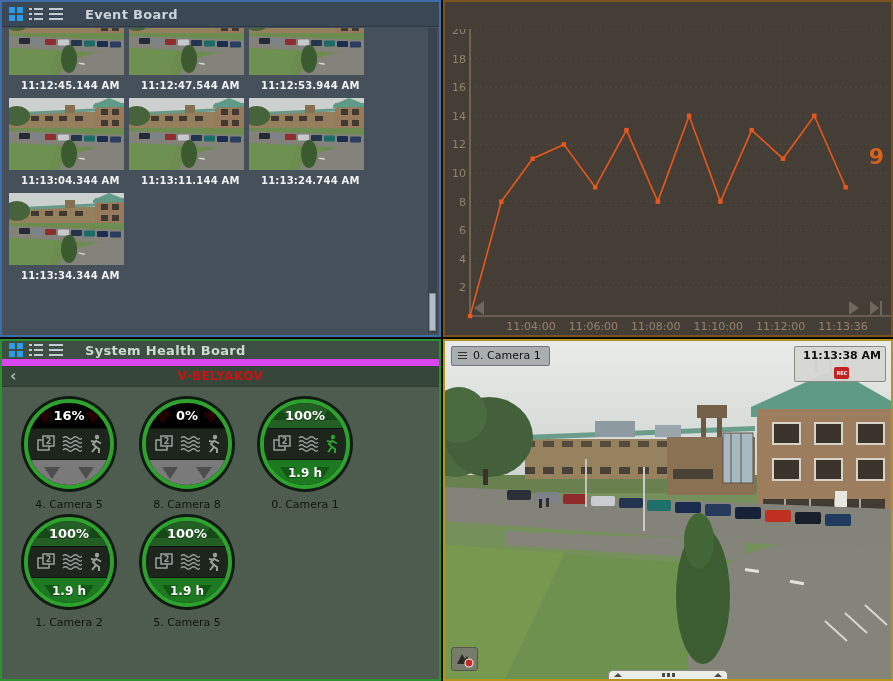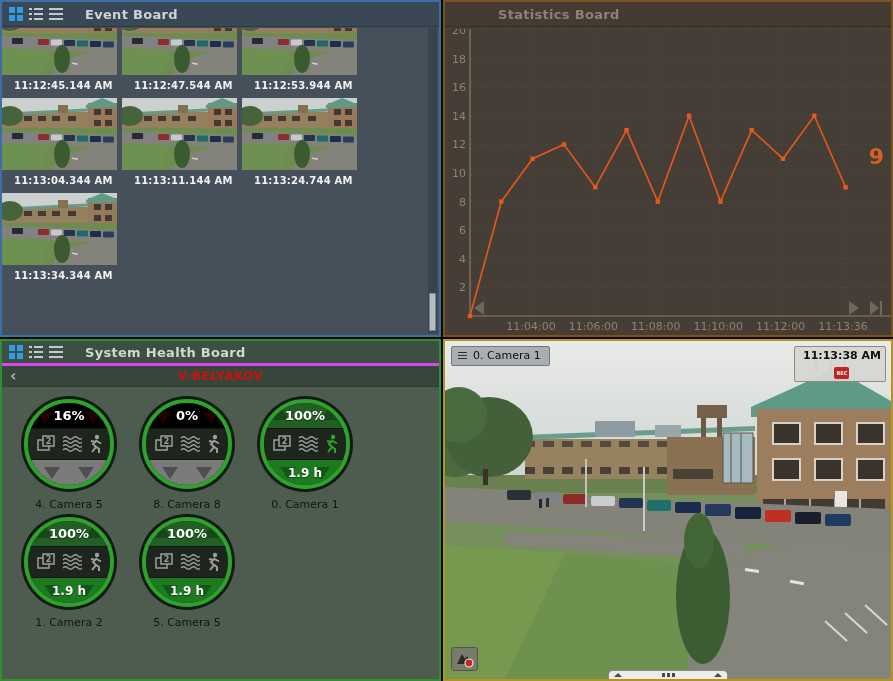--- a/index.html
+++ b/index.html
@@ -20,21 +20,21 @@
   .panel-header { height:25px; display:flex; align-items:center; padding:0 7px; gap:6px; }
   .panel-title { font-size:13px; font-weight:bold; letter-spacing:.3px; margin-left:16px; }
   .grid-icon { width:14px; height:14px; display:grid; grid-template-columns:6px 6px; grid-template-rows:6px 6px; gap:2px; cursor:pointer; }
   .grid-icon i { background:#2e9be6; display:block; }
   .list-icon svg { display:block; }
 
   
   .event-board { background:#46505b; border:2px solid #3f6da8; }
   .event-board .panel-header { background:#3a4755; border-bottom:1px solid #2c3843; }
   .event-board .panel-title { color:#ccd4da; }
-  .event-grid { display:flex; flex-wrap:wrap; width:370px; padding:1px 0 0 0; align-items:center; }
+  .event-grid { display:flex; flex-wrap:wrap; width:370px; padding:1px 0 0 7px; align-items:center; }
   .event-item { width:115px; margin:0 5px 3px 0; }
   .thumb { width:115px; height:72px; overflow:hidden; background:#222; position:relative; }
   .thumb.cropped { height:47px; }
   .thumb.cropped svg { margin-top:-25px; }
   .thumb-time { color:#f2f2f2; font-size:10px; font-weight:bold; padding:5px 0 4px 12px; letter-spacing:.2px; white-space:nowrap; }
   .scroll-track { position:absolute; top:26px; bottom:2px; right:2px; width:9px; background:#39424d; }
   .scroll-thumb { position:absolute; bottom:2px; left:1px; width:7px; height:38px; background:#b4bcc4; border:1px solid #7d8790; }
 
   
   .stats-board { background:#453e36; border:2px solid #7c5220; }
@@ -44,21 +44,21 @@
   .stats-chart text { font-family:"DejaVu Sans", sans-serif; }
   .chart-current-value { position:absolute; right:7px; top:142px; color:#d9601f; font-size:22px; font-weight:bold; }
   .media-btn { position:absolute; width:0; height:0; cursor:pointer; }
   .media-prev { left:29px; bottom:20px; border-top:7px solid transparent; border-bottom:7px solid transparent; border-right:10px solid #6f665c; }
   .media-next { right:32px; bottom:20px; border-top:7px solid transparent; border-bottom:7px solid transparent; border-left:10px solid #6f665c; }
   .media-end { right:12px; bottom:20px; border-top:7px solid transparent; border-bottom:7px solid transparent; border-left:9px solid #6f665c; }
   .media-end::after { content:""; position:absolute; left:1px; top:-7px; width:2px; height:14px; background:#6f665c; }
 
   
   .health-board { background:#4d5c4e; border:2px solid #2f8f33; }
-  .health-board .panel-header { background:#3c4f42; border-bottom:3px solid #d946ef; }
+  .health-board .panel-header { background:#3c4f42; border-bottom:7px solid #d946ef; }
   .health-board .panel-title { color:#cfd9cf; }
   .server-bar { height:21px; background:#36463a; display:flex; align-items:center; position:relative; border-bottom:1px solid #2e3c31; }
   .back-chevron { position:absolute; left:8px; top:0px; color:#a9b6a9; font-size:16px; font-weight:bold; cursor:pointer; line-height:20px; }
   .server-name { width:100%; text-align:center; color:#cc1111; font-size:12px; font-weight:bold; letter-spacing:.4px; }
   .gauge-area { display:flex; flex-wrap:wrap; padding:12px 0 0 8px; width:420px; }
   .gauge-cell { width:118px; margin-bottom:6px; cursor:pointer; }
   .gauge { width:90px; height:90px; border-radius:50%; border:4px solid #2da32d; box-shadow:0 0 0 3px #111b12; margin:0 auto; overflow:hidden; display:flex; flex-direction:column; background:#1d251d; }
   .band { position:relative; display:flex; align-items:center; justify-content:center; }
   .band.top { height:27px; }
   .band.mid { height:36px; background:#1d251d; border-top:1px solid #101510; border-bottom:1px solid #101510; display:flex; gap:5px; }
@@ -418,23 +418,20 @@
     </div>
     <div class="thumb-time">11:13:34.344 AM</div>
   </div>
 </div>
     <div class="scroll-track">
       <div class="scroll-thumb"></div>
     </div>
   </section>
 
   <section class="panel stats-board">
-    <div class="panel-header">
-      <span class="panel-title">Statistics Board</span>
-    </div>
     <div class="stats-chart-wrap">
       <svg class="stats-chart" width="446" height="308" viewBox="0 0 446 308">
           <line x1="25" y1="258.4" x2="446" y2="258.4" stroke="#584e44" stroke-width="0.7" stroke-dasharray="2,3"></line>
           <text x="21" y="262.4" text-anchor="end" font-size="11" fill="#93826d">2</text>
           <line x1="25" y1="229.8" x2="446" y2="229.8" stroke="#584e44" stroke-width="0.7" stroke-dasharray="2,3"></line>
           <text x="21" y="233.8" text-anchor="end" font-size="11" fill="#93826d">4</text>
           <line x1="25" y1="201.2" x2="446" y2="201.2" stroke="#584e44" stroke-width="0.7" stroke-dasharray="2,3"></line>
           <text x="21" y="205.2" text-anchor="end" font-size="11" fill="#93826d">6</text>
           <line x1="25" y1="172.6" x2="446" y2="172.6" stroke="#584e44" stroke-width="0.7" stroke-dasharray="2,3"></line>
           <text x="21" y="176.6" text-anchor="end" font-size="11" fill="#93826d">8</text>

